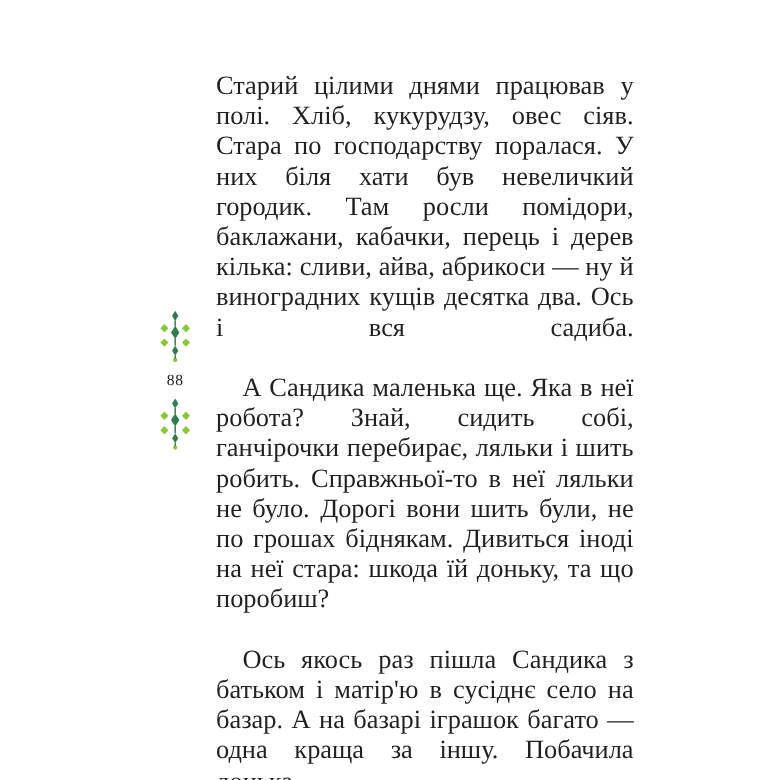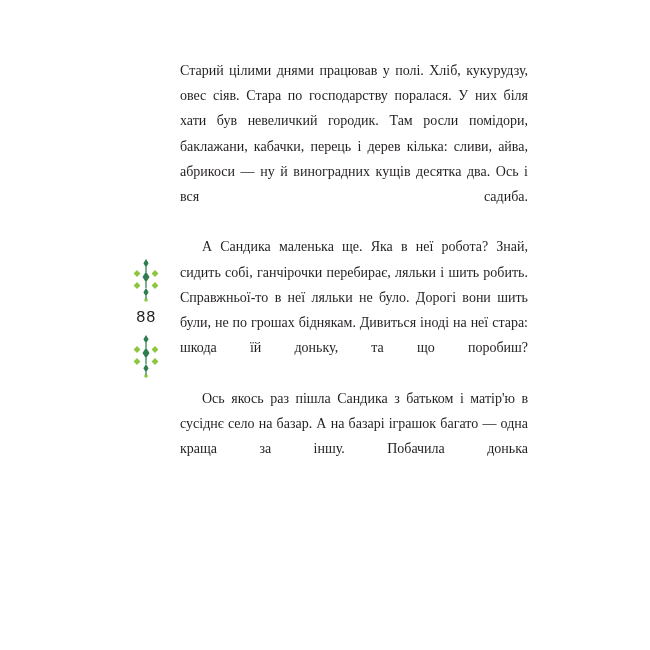--- a/index.html
+++ b/index.html
@@ -27,38 +27,38 @@
     display: flex;
     flex-direction: column;
     align-items: center;
   }
   .ornament {
     width: 26px;
     height: 44px;
     display: block;
   }
   .page-number {
-    font-family: Liberation Mono, monospace;
-    font-size: 16px;
+    font-family: Liberation Serif, serif;
+    font-size: 13px;
     color: #231f20;
     letter-spacing: 0.5px;
     margin: 8px 0 8px 0;
     text-align: center;
     line-height: 1;
   }
   .text-col {
     position: absolute;
     left: 180px;
     top: 58px;
     width: 348px;
   }
   p.para {
     margin: 0;
     font-family: "Liberation Serif", serif;
-    font-size: 14px;
+    font-size: 22px;
     line-height: 25.2px;
     color: #231f20;
     text-align: justify;
     text-justify: inter-word;
     -webkit-hyphens: manual;
     hyphens: manual;
   }
   p.indent {
     text-indent: 22px;
   }

